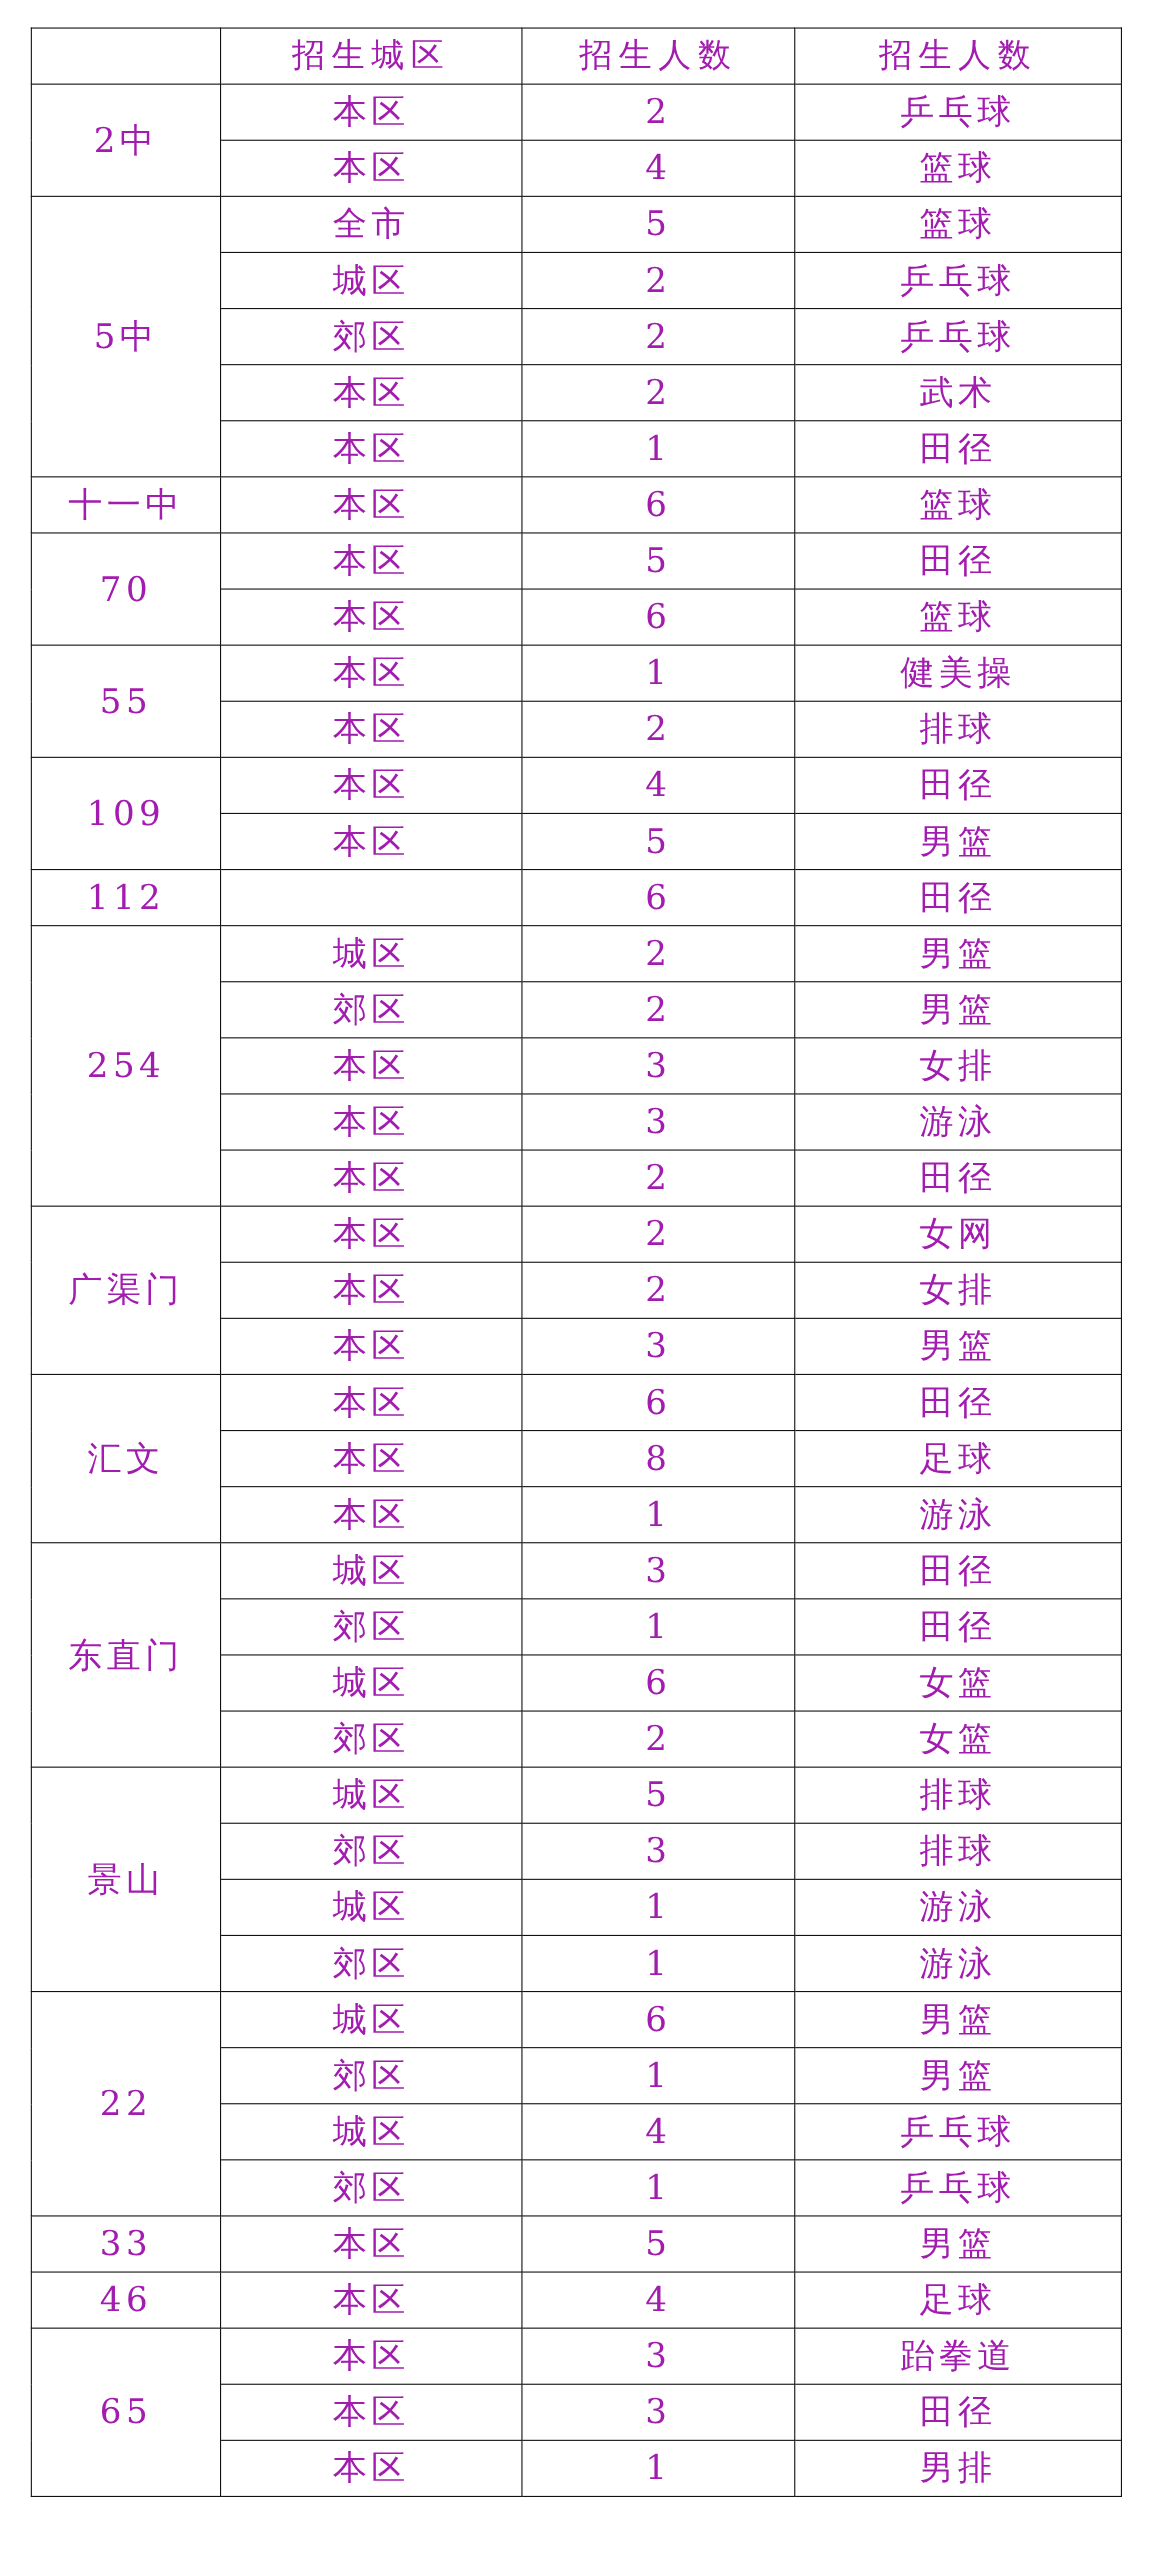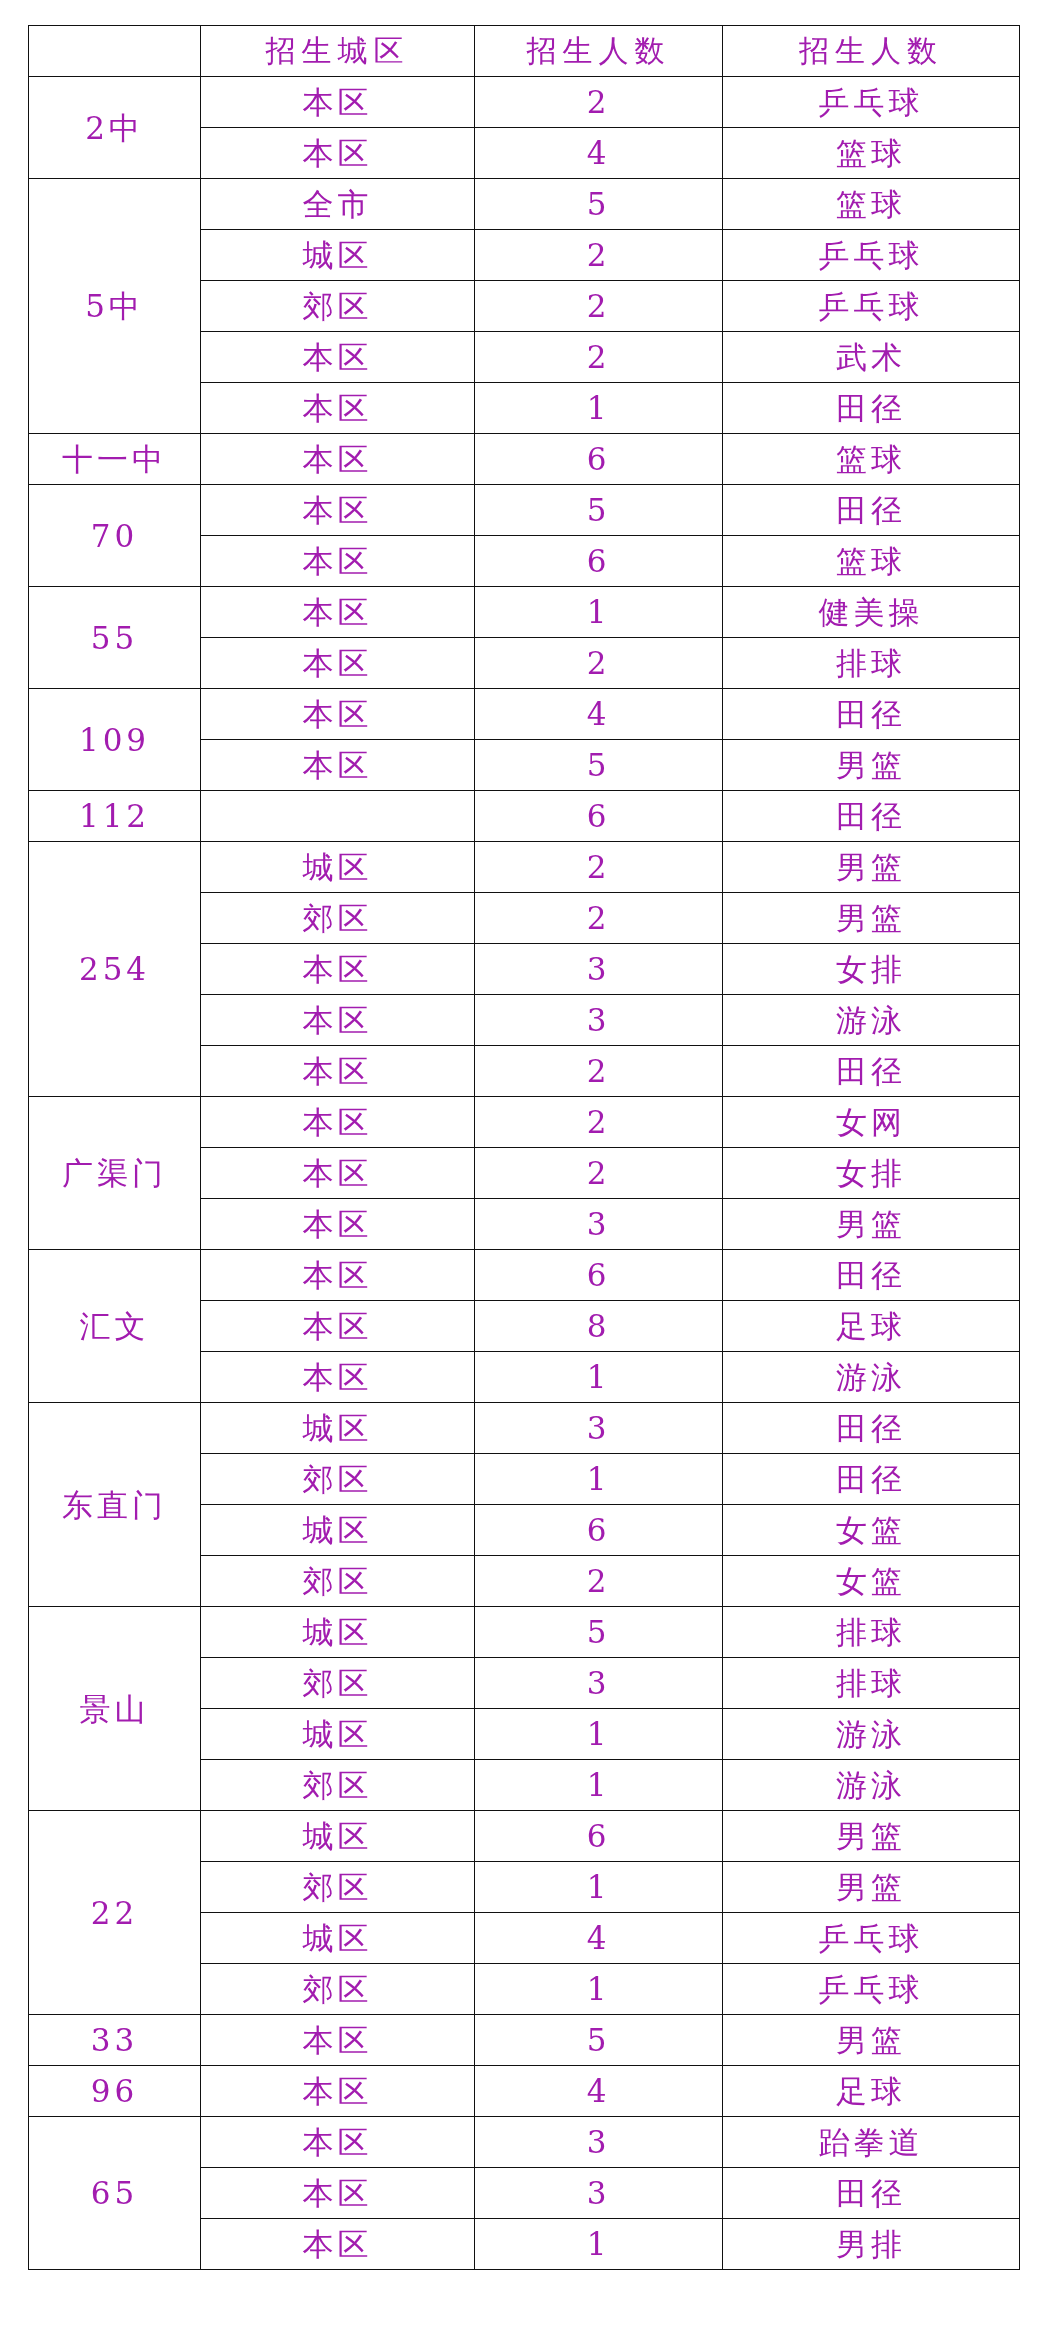--- a/index.html
+++ b/index.html
@@ -247,21 +247,21 @@
         <td class="num">1</td>
         <td>乒乓球</td>
       </tr>
       <tr>
         <td rowspan="1" class="num">33</td>
         <td>本区</td>
         <td class="num">5</td>
         <td>男篮</td>
       </tr>
       <tr>
-        <td rowspan="1" class="num">96</td>
+        <td rowspan="1" class="num">46</td>
         <td>本区</td>
         <td class="num">4</td>
         <td>足球</td>
       </tr>
       <tr>
         <td rowspan="3" class="num">65</td>
         <td>本区</td>
         <td class="num">3</td>
         <td>跆拳道</td>
       </tr>

